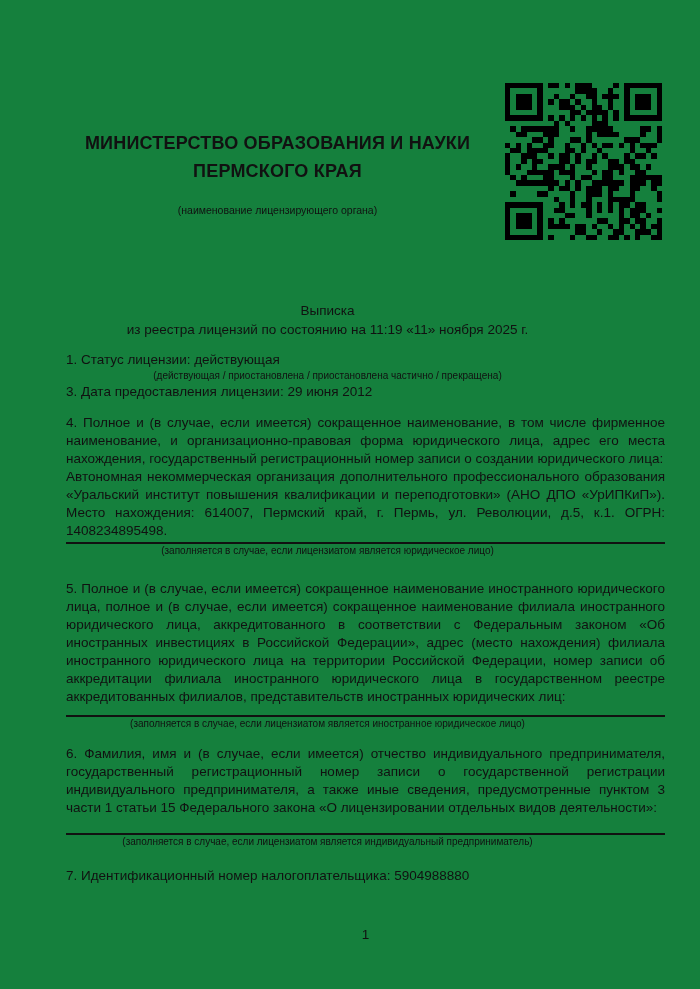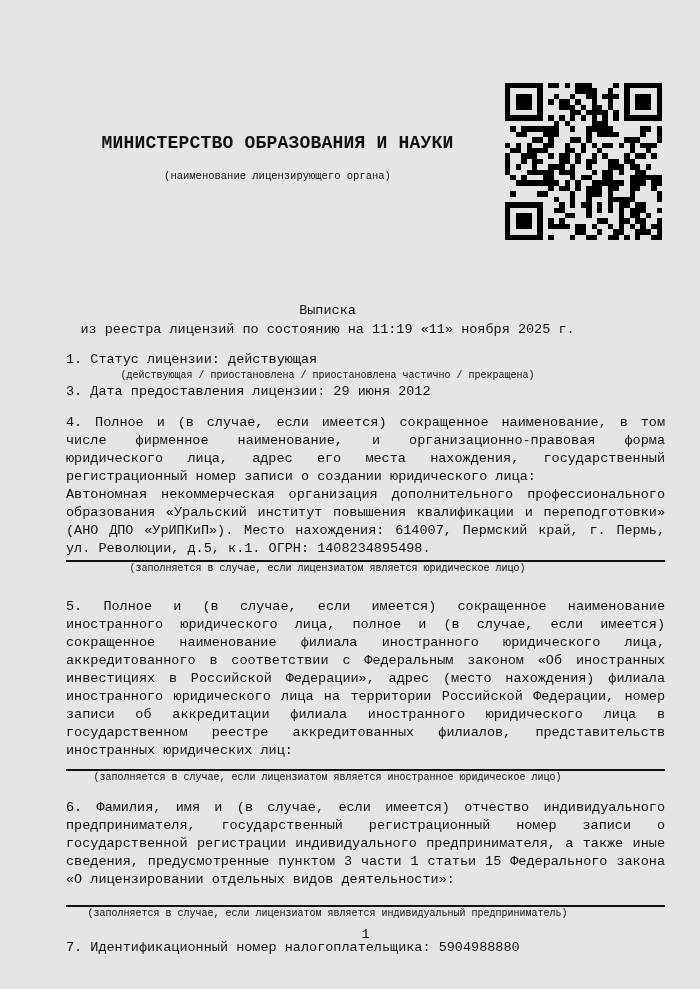--- a/index.html
+++ b/index.html
@@ -1,20 +1,20 @@
 <!DOCTYPE html>
 <html lang="ru"><head>
 <meta charset="utf-8">
 <style>
   html,body{margin:0;padding:0;background:#fff;}
   .page{
     position:relative;
     width:700px;height:989px;
-    background:#e5e5e5;
-    font-family:Liberation Mono, monospace;
+    background:#15803d;
+    font-family:Liberation Sans, sans-serif;
     color:#111;
     overflow:hidden;
   }
   
   .header-row{
     display:flex;
     padding:83px 38px 0 66px;
     align-items:flex-start;
   }
   .header-left{
@@ -26,21 +26,21 @@
   .ministry-title{
     font-size:18px;
     font-weight:bold;
     line-height:28px;
     letter-spacing:0.2px;
     white-space:nowrap;
   }
   .ministry-subtitle{
     font-size:10.5px;
     line-height:14px;
-    margin-top:12px;
+    margin-top:18px;
   }
   .qr-box{
     width:157px;height:157px;
     flex:0 0 157px;
   }
   .qr-box svg{display:block;width:157px;height:157px;}
   
   .content{margin:0 35px 0 66px;} 
   .doc-title{
     margin-top:61px;
@@ -80,20 +80,21 @@
   }
 </style>
 </head>
 <body>
 
 <div class="page">
 
   <div class="header-row">
     <div class="header-left">
       <div class="ministry-title">МИНИСТЕРСТВО ОБРАЗОВАНИЯ И НАУКИ</div>
+      <div class="ministry-title">ПЕРМСКОГО КРАЯ</div>
       <div class="ministry-subtitle">(наименование лицензирующего органа)</div>
     </div>
     <div class="qr-box">
       <svg viewBox="0 0 29 29" shape-rendering="crispEdges" fill="#000">
           <rect x="0" y="0" width="1" height="1"></rect>
           <rect x="1" y="0" width="1" height="1"></rect>
           <rect x="2" y="0" width="1" height="1"></rect>
           <rect x="3" y="0" width="1" height="1"></rect>
           <rect x="4" y="0" width="1" height="1"></rect>
           <rect x="5" y="0" width="1" height="1"></rect>

